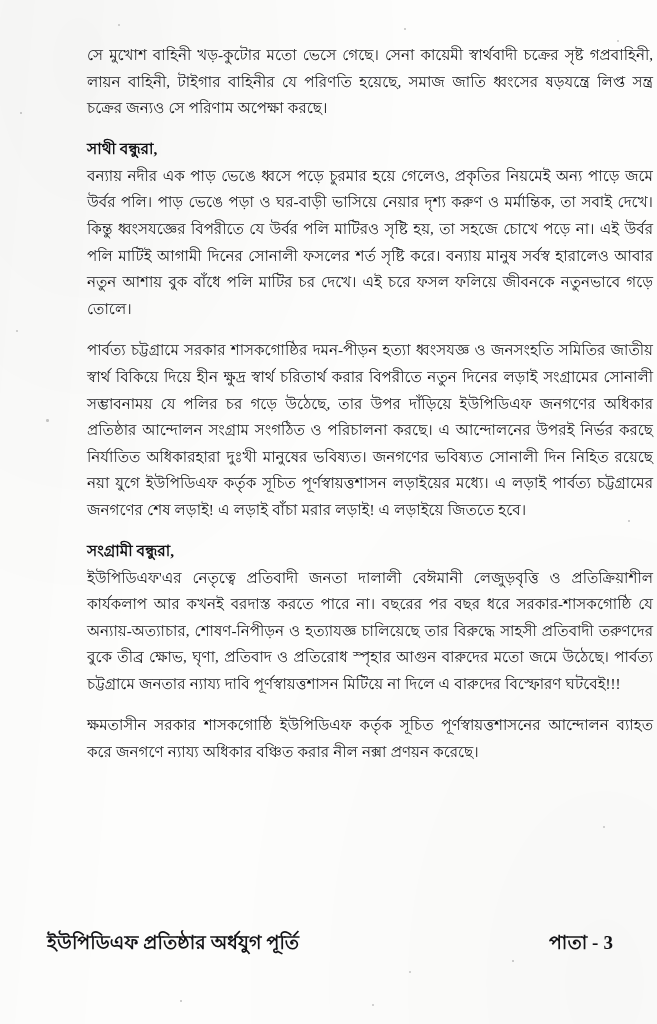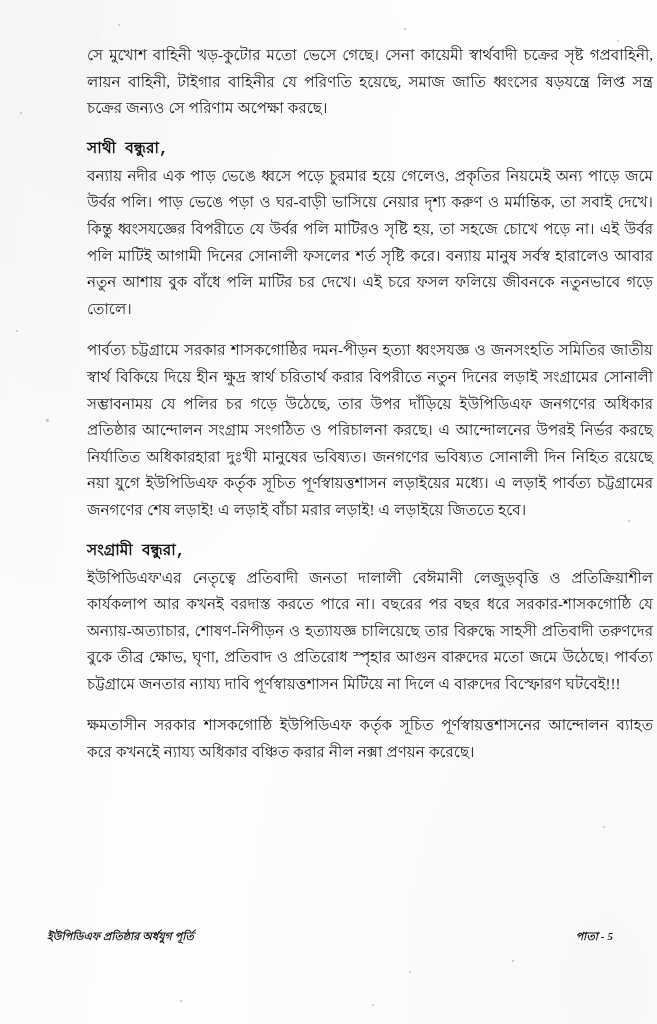--- a/index.html
+++ b/index.html
@@ -69,44 +69,42 @@
     margin: 0;
     padding: 0;
   }
 
   .block {
     margin-bottom: 15px;
   }
 
   .block-tight {
     margin-bottom: 2px;
-    font-family: Liberation Mono, monospace;
   }
 
   .underlined {
     text-decoration: underline;
     text-decoration-thickness: 1px;
     text-underline-offset: 3.5px;
     text-decoration-color: #17171a;
   }
 
   .footer {
     position: absolute;
     left: 47px;
     right: 44px;
     top: 928px;
     display: flex;
     align-items: baseline;
     justify-content: space-between;
     font-family: "Liberation Serif", "DejaVu Serif", serif;
-    font-size: 11px;
+    font-size: 19px;
     font-weight: bold;
     color: #141417;
     letter-spacing: 0.1px;
-    font-style: italic;
   }
 
   .footer-left { white-space: nowrap; }
   .footer-right { white-space: nowrap; }
 </style>
 </head>
 <body>
 
 <div class="page">
 
@@ -134,22 +132,22 @@
     <p class="para block">বন্যায় নদীর এক পাড় ভেঙে ধ্বসে পড়ে চুরমার হয়ে গেলেও, প্রকৃতির নিয়মেই অন্য পাড়ে জমে উর্বর পলি। পাড় ভেঙে পড়া ও ঘর-বাড়ী ভাসিয়ে নেয়ার দৃশ্য করুণ ও মর্মান্তিক, তা সবাই দেখে। কিন্তু ধ্বংসযজ্ঞের বিপরীতে যে উর্বর পলি মাটিরও সৃষ্টি হয়, তা সহজে চোখে পড়ে না। এই উর্বর পলি মাটিই আগামী দিনের সোনালী ফসলের শর্ত সৃষ্টি করে। বন্যায় মানুষ সর্বস্ব হারালেও আবার নতুন আশায় বুক বাঁধে পলি মাটির চর দেখে। এই চরে ফসল ফলিয়ে জীবনকে নতুনভাবে গড়ে তোলে।</p>
 
     <p class="para block">পার্বত্য চট্টগ্রামে সরকার শাসকগোষ্ঠির দমন-পীড়ন হত্যা ধ্বংসযজ্ঞ ও জনসংহতি সমিতির জাতীয় স্বার্থ বিকিয়ে দিয়ে হীন ক্ষুদ্র স্বার্থ চরিতার্থ করার বিপরীতে নতুন দিনের লড়াই সংগ্রামের সোনালী সম্ভাবনাময় যে পলির চর গড়ে উঠেছে, তার উপর দাঁড়িয়ে ইউপিডিএফ জনগণের অধিকার প্রতিষ্ঠার আন্দোলন সংগ্রাম সংগঠিত ও পরিচালনা করছে। এ আন্দোলনের উপরই নির্ভর করছে নির্যাতিত অধিকারহারা দুঃখী মানুষের ভবিষ্যত। জনগণের ভবিষ্যত সোনালী দিন নিহিত রয়েছে নয়া যুগে ইউপিডিএফ কর্তৃক সূচিত পূর্ণস্বায়ত্তশাসন লড়াইয়ের মধ্যে। এ লড়াই পার্বত্য চট্টগ্রামের জনগণের শেষ লড়াই! এ লড়াই বাঁচা মরার লড়াই! এ লড়াইয়ে জিততে হবে।</p>
 
     <div class="salutation block-tight">সংগ্রামী বন্ধুরা,</div>
 
 
     <p class="para block">ইউপিডিএফ'এর নেতৃত্বে প্রতিবাদী জনতা দালালী বেঈমানী লেজুড়বৃত্তি ও প্রতিক্রিয়াশীল কার্যকলাপ আর কখনই বরদাস্ত করতে পারে না। বছরের পর বছর ধরে সরকার-শাসকগোষ্ঠি যে অন্যায়-অত্যাচার, শোষণ-নিপীড়ন ও হত্যাযজ্ঞ চালিয়েছে তার বিরুদ্ধে সাহসী প্রতিবাদী তরুণদের বুকে তীব্র ক্ষোভ, ঘৃণা, প্রতিবাদ ও প্রতিরোধ স্পৃহার আগুন বারুদের মতো জমে উঠেছে। পার্বত্য চট্টগ্রামে জনতার ন্যায্য দাবি পূর্ণস্বায়ত্তশাসন মিটিয়ে না দিলে এ বারুদের বিস্ফোরণ ঘটবেই!!!</p>
 
 
-    <p class="para">ক্ষমতাসীন সরকার শাসকগোষ্ঠি ইউপিডিএফ কর্তৃক সূচিত পূর্ণস্বায়ত্তশাসনের আন্দোলন ব্যাহত করে কখনইে ন্যায্য অধিকার বঞ্চিত করার নীল নক্সা প্রণয়ন করেছে।</p>
+    <p class="para">ক্ষমতাসীন সরকার শাসকগোষ্ঠি ইউপিডিএফ কর্তৃক সূচিত পূর্ণস্বায়ত্তশাসনের আন্দোলন ব্যাহত করে জনগণে ন্যায্য অধিকার বঞ্চিত করার নীল নক্সা প্রণয়ন করেছে।</p>
 
   </div>
 
   <div class="footer">
     <span class="footer-left">ইউপিডিএফ প্রতিষ্ঠার অর্ধযুগ পূর্তি</span>
-    <span class="footer-right">পাতা - 5</span>
+    <span class="footer-right">পাতা - 3</span>
   </div>
 
 </div>
 
 </body></html>

